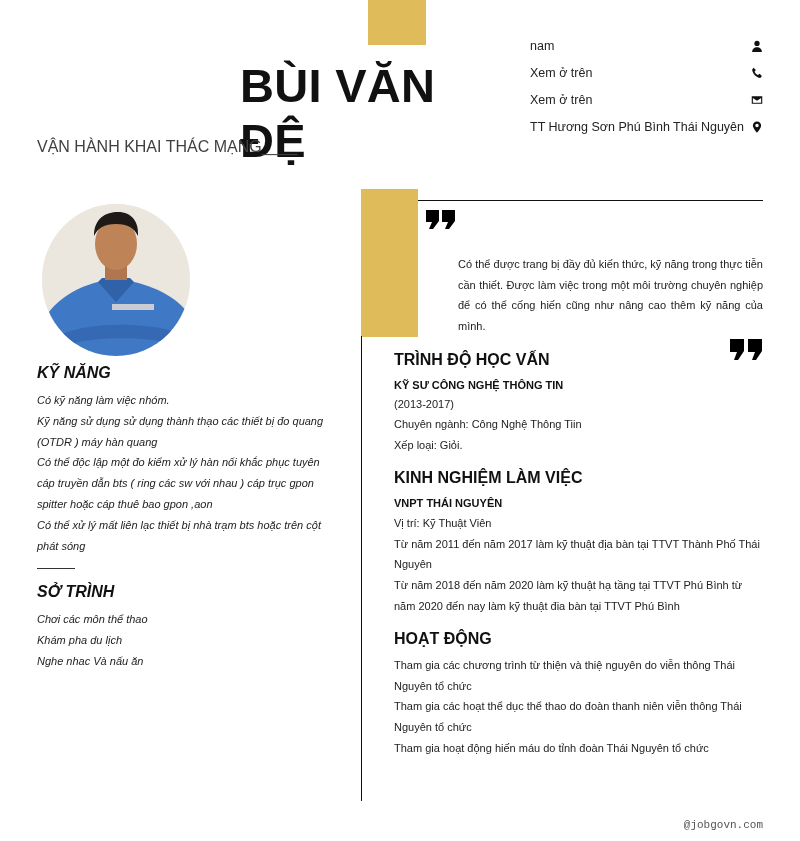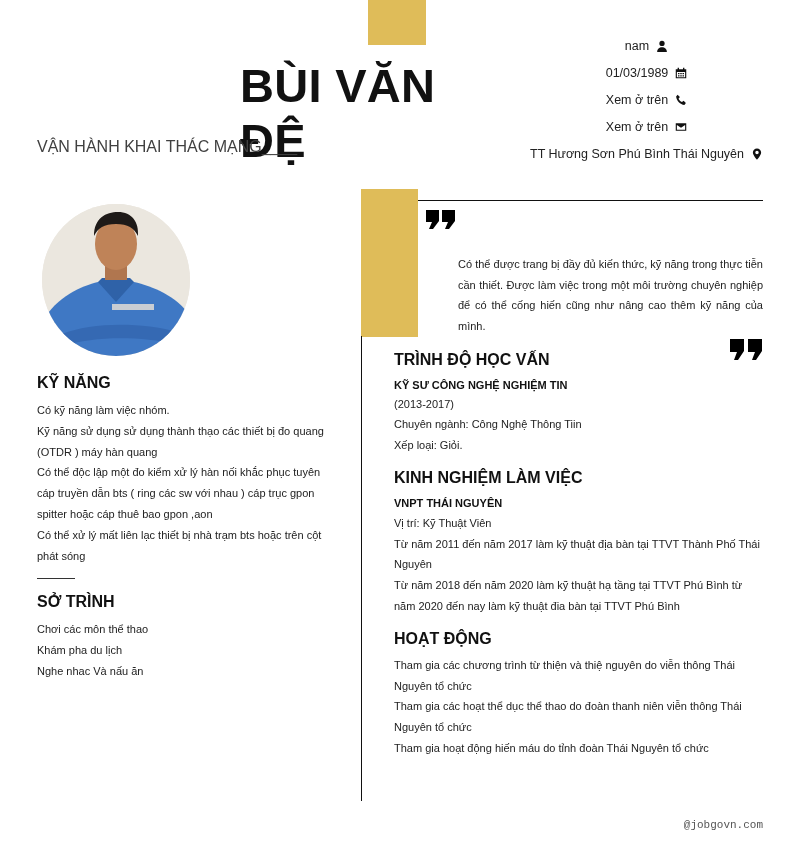--- a/index.html
+++ b/index.html
@@ -4,28 +4,28 @@
 <style>
   * { box-sizing: border-box; margin: 0; padding: 0; }
   html, body { width: 800px; height: 841px; background: #ffffff; overflow: hidden; }
   body { position: relative; font-family: "Liberation Sans", sans-serif; color: #111; }
 
   .gold-top { position: absolute; left: 368px; top: 0; width: 58px; height: 45px; background: #dfbc59; }
   .name { position: absolute; left: 240px; top: 58px; width: 210px; text-align: left; font-size: 47px; font-weight: 700; letter-spacing: 0.3px; color: #111; }
   .job-title { position: absolute; left: 37px; top: 138px; font-size: 16px; font-weight: 400; color: #404040; }
 
   .contact { position: absolute; right: 37px; top: 32px; }
-  .contact-row { display: flex; justify-content: center; align-items: center; height: 27px; font-size: 12.5px; color: #222; }
+  .contact-row { display: flex; justify-content: space-between; align-items: center; height: 27px; font-size: 12.5px; color: #222; }
   .contact-row .ico { width: 12px; height: 12px; margin-left: 7px; display: inline-flex; align-items: center; justify-content: center; }
   .contact-row svg { width: 12px; height: 12px; fill: #111; }
 
   .photo { position: absolute; left: 42px; top: 204px; width: 148px; height: 152px; border-radius: 50%; overflow: hidden; background: #ece8e1; }
   .photo svg { width: 100%; height: 100%; }
 
-  .left { position: absolute; left: 37px; top: 374px; width: 295px; }
+  .left { position: absolute; left: 37px; top: 364px; width: 295px; font-style: italic; }
   .sec-title { font-size: 16px; font-weight: 700; color: #111; margin-bottom: 8px; }
   .line { font-size: 11px; line-height: 20.8px; color: #222; }
   .short-rule { width: 38px; border-top: 1px solid #333; margin: 12px 0 14px; }
 
   .vdivider { position: absolute; left: 361px; top: 336px; width: 1px; height: 465px; background: #111; }
   .gold-block { position: absolute; left: 361px; top: 189px; width: 57px; height: 148px; background: #dfbc59; }
   .hrule { position: absolute; left: 418px; top: 200px; width: 345px; height: 1px; background: #111; }
   .quote-open { position: absolute; left: 426px; top: 210px; }
   .quote-close { position: absolute; left: 730px; top: 339px; }
   .quote-open svg { width: 30px; height: 20px; }
@@ -48,36 +48,20 @@
 <h1 class="name">BÙI VĂN ĐỆ</h1>
 <div class="job-title">VẬN HÀNH KHAI THÁC MẠNG____</div>
 
 <div class="contact">
   <div class="contact-row">
     <span>nam</span>
     <span class="ico">
         <svg viewBox="0 0 16 16">
           <circle cx="8" cy="4.5" r="3.5"></circle>
           <path d="M1.5 16c0-4 2.9-6.5 6.5-6.5s6.5 2.5 6.5 6.5z"></path>
-        </svg>
-      </span>
-  </div>
-  <div class="contact-row">
-    <span>01/03/1989</span>
-    <span class="ico">
-        <svg viewBox="0 0 16 16">
-          <path d="M1 3h14v12H1z M2.5 6.5v7h11v-7z" fill-rule="evenodd"></path>
-          <rect x="3.5" y="1" width="1.8" height="3"></rect>
-          <rect x="10.7" y="1" width="1.8" height="3"></rect>
-          <rect x="4" y="8" width="2" height="1.6"></rect>
-          <rect x="7" y="8" width="2" height="1.6"></rect>
-          <rect x="10" y="8" width="2" height="1.6"></rect>
-          <rect x="4" y="11" width="2" height="1.6"></rect>
-          <rect x="7" y="11" width="2" height="1.6"></rect>
-          <rect x="10" y="11" width="2" height="1.6"></rect>
         </svg>
       </span>
   </div>
   <div class="contact-row">
     <span>Xem ở trên</span>
     <span class="ico">
         <svg viewBox="0 0 16 16">
           <path d="M3.5 1l3 3-1.8 2.2c.9 2 2.6 3.7 4.6 4.6L11.5 9l3 3-2 2.5C7 14 2 9 1.5 3.2z"></path>
         </svg>
       </span>
@@ -142,21 +126,21 @@
 <div class="objective">Có thể được trang bị đầy đủ kiến thức, kỹ năng trong thực tiễn cần thiết. Được làm việc trong một môi trường chuyên nghiệp để có thể cống hiến cũng như nâng cao thêm kỹ năng của mình.</div>
 <div class="quote-close">
   <svg viewBox="0 0 33 22">
       <path d="M0 0h14v12l-6 9H4l3-8H0z M18 0h14v12l-6 9h-4l3-8h-7z"></path>
     </svg>
 </div>
 
 <div class="right">
   <div class="r-section">
     <div class="r-title">TRÌNH ĐỘ HỌC VẤN</div>
-    <div class="r-sub">KỸ SƯ CÔNG NGHỆ NGHIỆM TIN</div>
+    <div class="r-sub">KỸ SƯ CÔNG NGHỆ THÔNG TIN</div>
     <div class="r-italic">(2013-2017)</div>
     <div class="r-line">Chuyên ngành: Công Nghệ Thông Tiin</div>
     <div class="r-line">Xếp loại: Giỏi.</div>
   </div>
 
   <div class="r-section">
     <div class="r-title">KINH NGHIỆM LÀM VIỆC</div>
     <div class="r-sub">VNPT THÁI NGUYÊN</div>
     <div class="r-line">Vị trí: Kỹ Thuật Viên</div>
     <div class="r-line">Từ năm 2011 đến năm 2017 làm kỹ thuật địa bàn tại TTVT Thành Phố Thái Nguyên</div>

